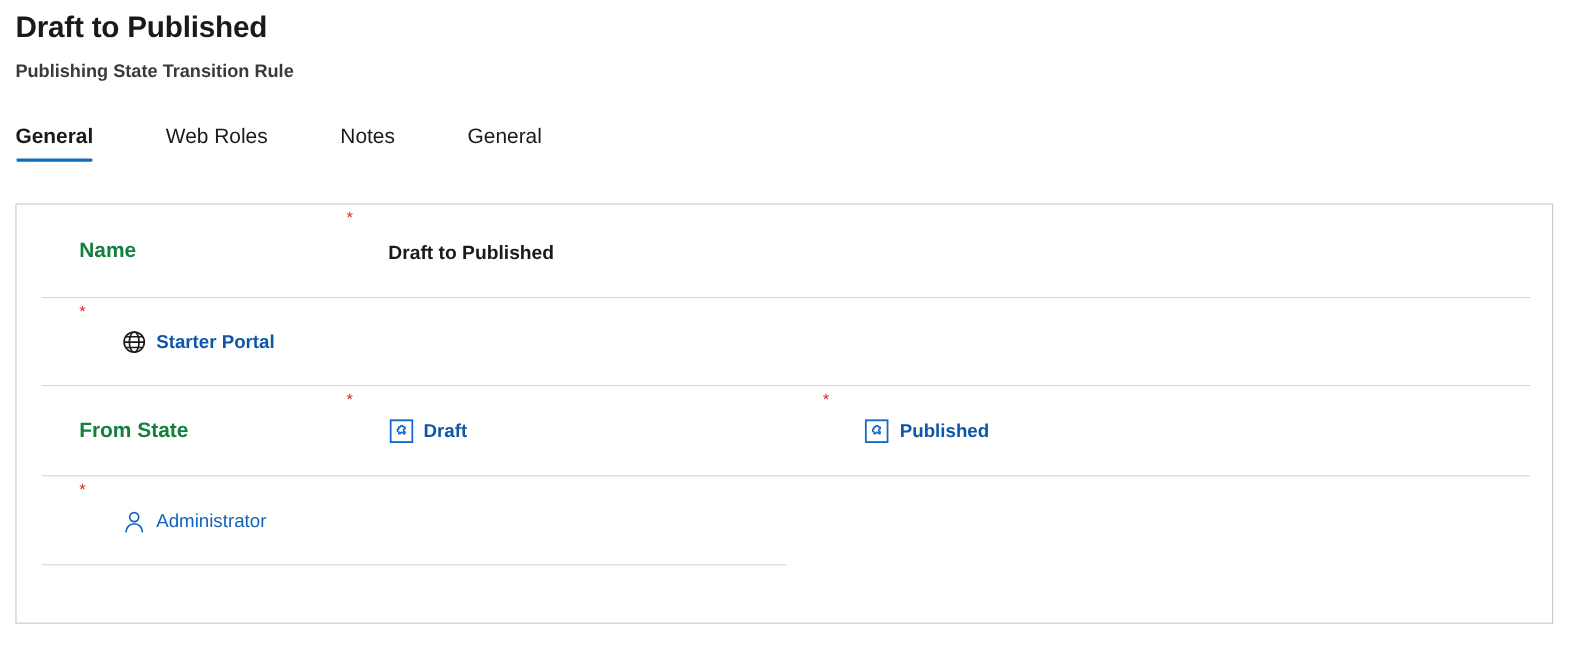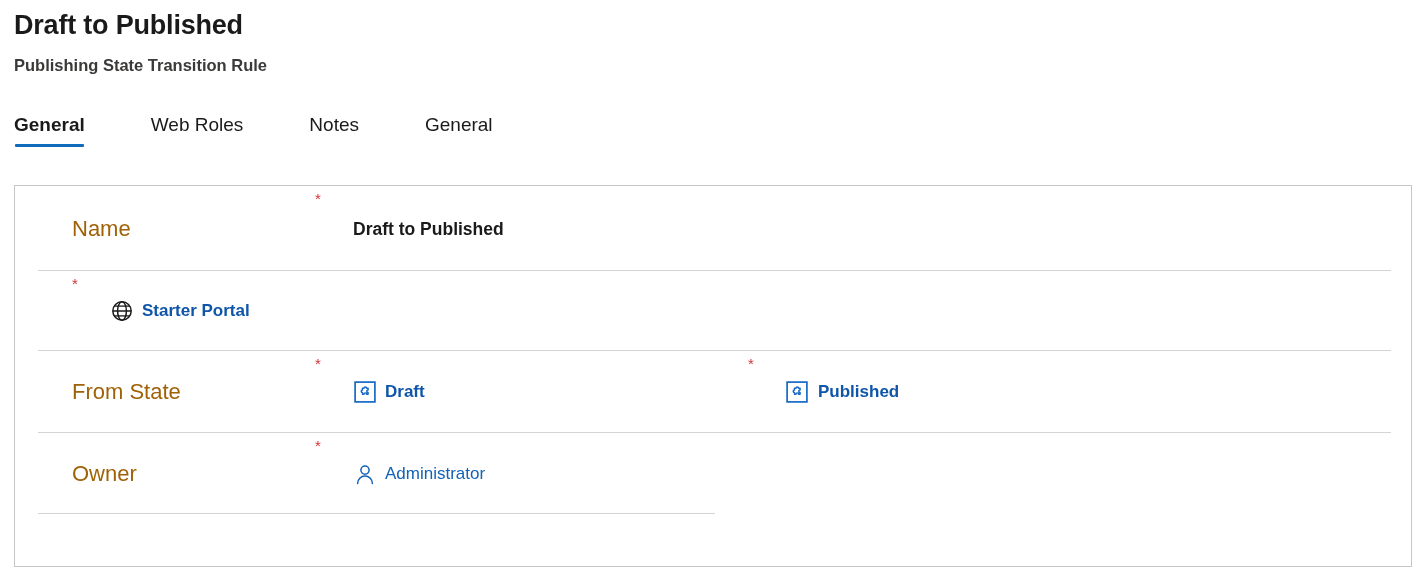--- a/index.html
+++ b/index.html
@@ -114,26 +114,27 @@
   .field {
     display: flex;
     align-items: center;
     box-sizing: border-box;
   }
   .field.col-left  { width: 734px; padding-left: 57px; }
   .field.col-right { width: 664px; padding-left: 0px; }
   .field.col-right .field-label { width: 242px; }
 
   .field-label {
-    font-size: 22px;
-    color: #a16207;
+    font-size: 19px;
+    color: #15803d;
     width: 243px;
     flex: 0 0 auto;
     line-height: 22px;
     white-space: nowrap;
+    font-weight: bold;
   }
   .req-star {
     color: #d13438;
     font-size: 15px;
     width: 38px;
     flex: 0 0 auto;
     line-height: 14px;
     align-self: flex-start;
     margin-top: 6px;
   }
@@ -249,21 +250,20 @@
           </svg>
         </span>
         <span class="value-link">Published</span>
       </span>
     </div>
   </div>
   <div class="divider full div-3"></div>
 
   <div class="form-row row-owner">
     <div class="field col-left">
-      <span class="field-label">Owner</span>
       <span class="req-star">*</span>
       <span class="field-value">
         <span class="value-icon">
           <svg width="22" height="22" viewBox="0 0 22 22" fill="none">
             <circle cx="11" cy="7.1" r="4.1" stroke="#1162b8" stroke-width="1.5"></circle>
             <path d="M3.6 20.5a7.4 7.4 0 0 1 14.8 0" stroke="#1162b8" stroke-width="1.5" stroke-linecap="round"></path>
           </svg>
         </span>
         <span class="value-link regular">Administrator</span>
       </span>

